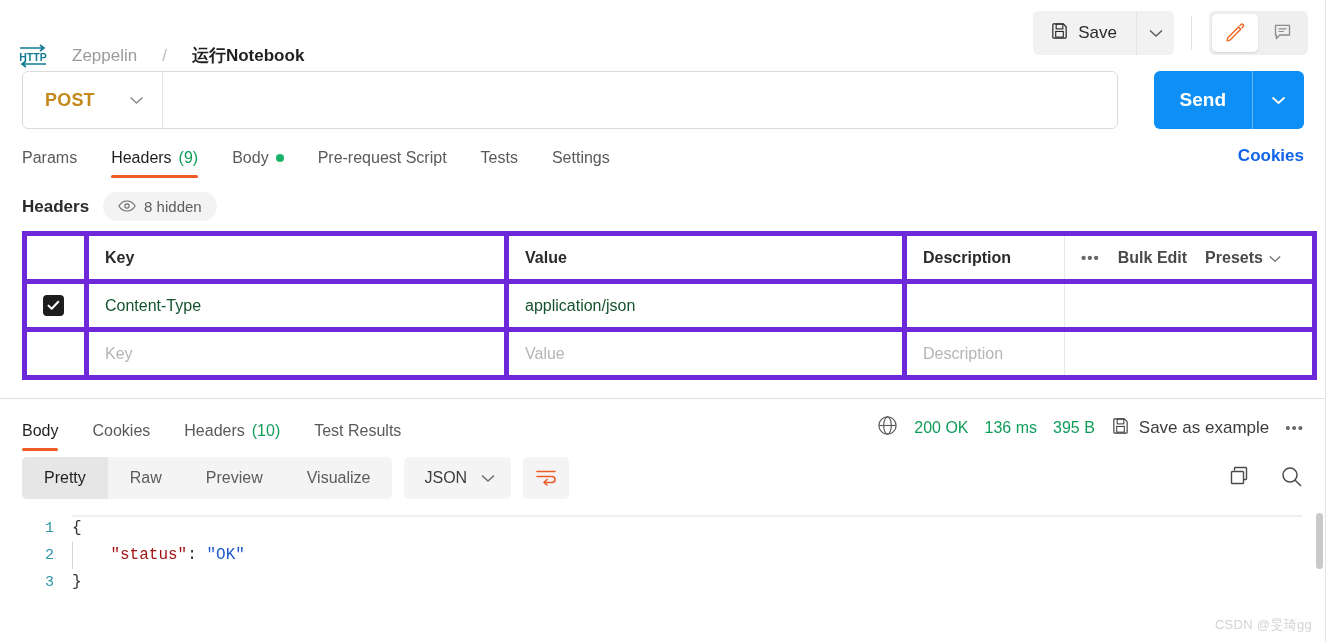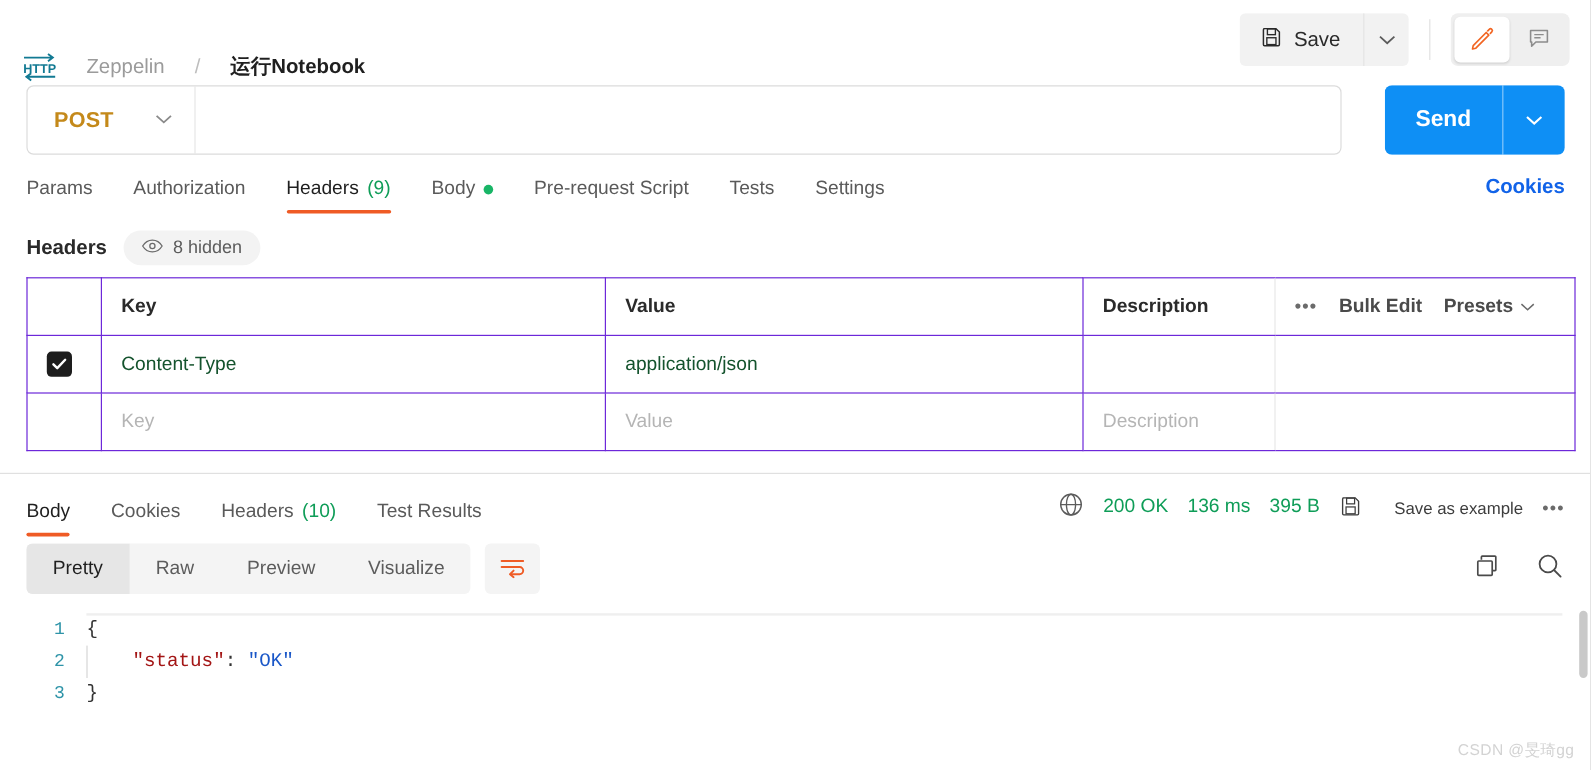--- a/index.html
+++ b/index.html
@@ -95,21 +95,21 @@
   
   .hdr-title-row { display: flex; align-items: center; gap: 14px; padding: 14px 22px 10px 22px; flex: none; }
   .hdr-title { font-size: 17px; font-weight: 700; color: #2a2a2a; }
   .hidden-pill {
     display: flex; align-items: center; gap: 8px; background: #f3f3f3;
     border-radius: 16px; padding: 6px 15px; cursor: pointer;
     font-size: 15px; color: #5c5c5c;
   }
   .tbl-wrap { padding: 0 22px; flex: none; }
   .tbl { width: 100%; border: 1px solid #e4e4e4; border-collapse: collapse; table-layout: fixed; }
-  .tbl td, .tbl th { border: 1px solid #6d28d9; height: 48px; padding: 0 16px; text-align: left; }
+  .tbl td, .tbl th { border: 5px solid #6d28d9; height: 48px; padding: 0 16px; text-align: left; }
   .tbl th { font-size: 16px; font-weight: 700; color: #2a2a2a; background: #fff; }
   .col-chk { width: 62px; }
   .col-key { width: 420px; }
   .col-val { width: 398px; }
   .col-desc { width: 160px; }
   .col-act { width: 250px; border-left: 1px solid #e8e8e8 !important; }
   .actbar { display: flex; align-items: center; gap: 18px; justify-content: flex-start; }
   .act-item { font-size: 16px; color: #4a4a4a; cursor: pointer; display: flex; align-items: center; gap: 6px; }
   .dots { letter-spacing: 1px; color: #6b6b6b; font-size: 15px; cursor: pointer; }
   .cell-text { font-size: 16px; color: #14532d; }
@@ -121,21 +121,21 @@
   .chkbox svg { display: block; }
   .no-right { border-right: none !important; }
 
   
   .resp-divider { height: 1px; background: #e0e0e0; margin-top: 18px; flex: none; }
 
   
   .resptabs { display: flex; align-items: flex-end; padding: 0 22px; height: 44px; margin-top: 8px; flex: none; }
   .status-area { margin-left: auto; display: flex; align-items: center; gap: 16px; padding-bottom: 11px; }
   .st-green { color: #0f9d58; font-size: 16px; }
-  .save-example { display: flex; align-items: center; gap: 27px; font-size: 14px; color: #3d3d3d; cursor: pointer; }
+  .save-example { display: flex; align-items: center; gap: 9px; font-size: 17px; color: #3d3d3d; cursor: pointer; }
 
   
   .bodybar { display: flex; align-items: center; gap: 12px; padding: 6px 22px 0 22px; flex: none; }
   .seg { display: flex; background: #f4f4f4; border-radius: 5px; overflow: hidden; }
   .seg-item {
     padding: 0 22px; height: 42px; display: flex; align-items: center;
     font-size: 16px; color: #5c5c5c; cursor: pointer;
   }
   .seg-item.active { background: #e6e6e6; color: #1f1f1f; }
   .fmt-select {
@@ -263,23 +263,20 @@
             <path d="M1 1.5 L7 7 L13 1.5" stroke="#ffffff" stroke-width="1.8"></path>
           </svg>
         </span>
       </button>
     </div>
   </div>
 
   <div class="reqtabs">
     <div class="rtab">
       <span>Params</span>
-    </div>
-    <div class="rtab">
-      <span>Authorization</span>
     </div>
     <div class="rtab active">
       <span>Headers</span>
       <span class="cnt">(9)</span>
     </div>
     <div class="rtab">
       <span>Body</span>
       <span class="greendot"></span>
     </div>
     <div class="rtab">
@@ -409,20 +406,28 @@
   </div>
 
   <div class="bodybar">
     <div class="seg">
       <div class="seg-item active">Pretty</div>
       <div class="seg-item">Raw</div>
       <div class="seg-item">Preview</div>
       <div class="seg-item">Visualize</div>
     </div>
 
+    <div class="fmt-select">
+      <span class="fmt-label">JSON</span>
+      <span>
+        <svg width="14" height="9" viewBox="0 0 14 9" fill="none" xmlns="http://www.w3.org/2000/svg">
+          <path d="M1 1.5 L7 7 L13 1.5" stroke="#6b6b6b" stroke-width="1.5"></path>
+        </svg>
+      </span>
+    </div>
 
     <button class="wrap-btn">
       <span>
         <svg width="22" height="18" viewBox="0 0 22 18" fill="none" xmlns="http://www.w3.org/2000/svg">
           <path d="M2 3.5h18M2 8.5h15a3 3 0 0 1 0 6h-7" stroke="#ef5b25" stroke-width="1.6" stroke-linecap="round"></path>
           <path d="M12 11.5 L9 14.5 L12 17" stroke="#ef5b25" stroke-width="1.6" stroke-linecap="round" stroke-linejoin="round"></path>
         </svg>
       </span>
     </button>
 

